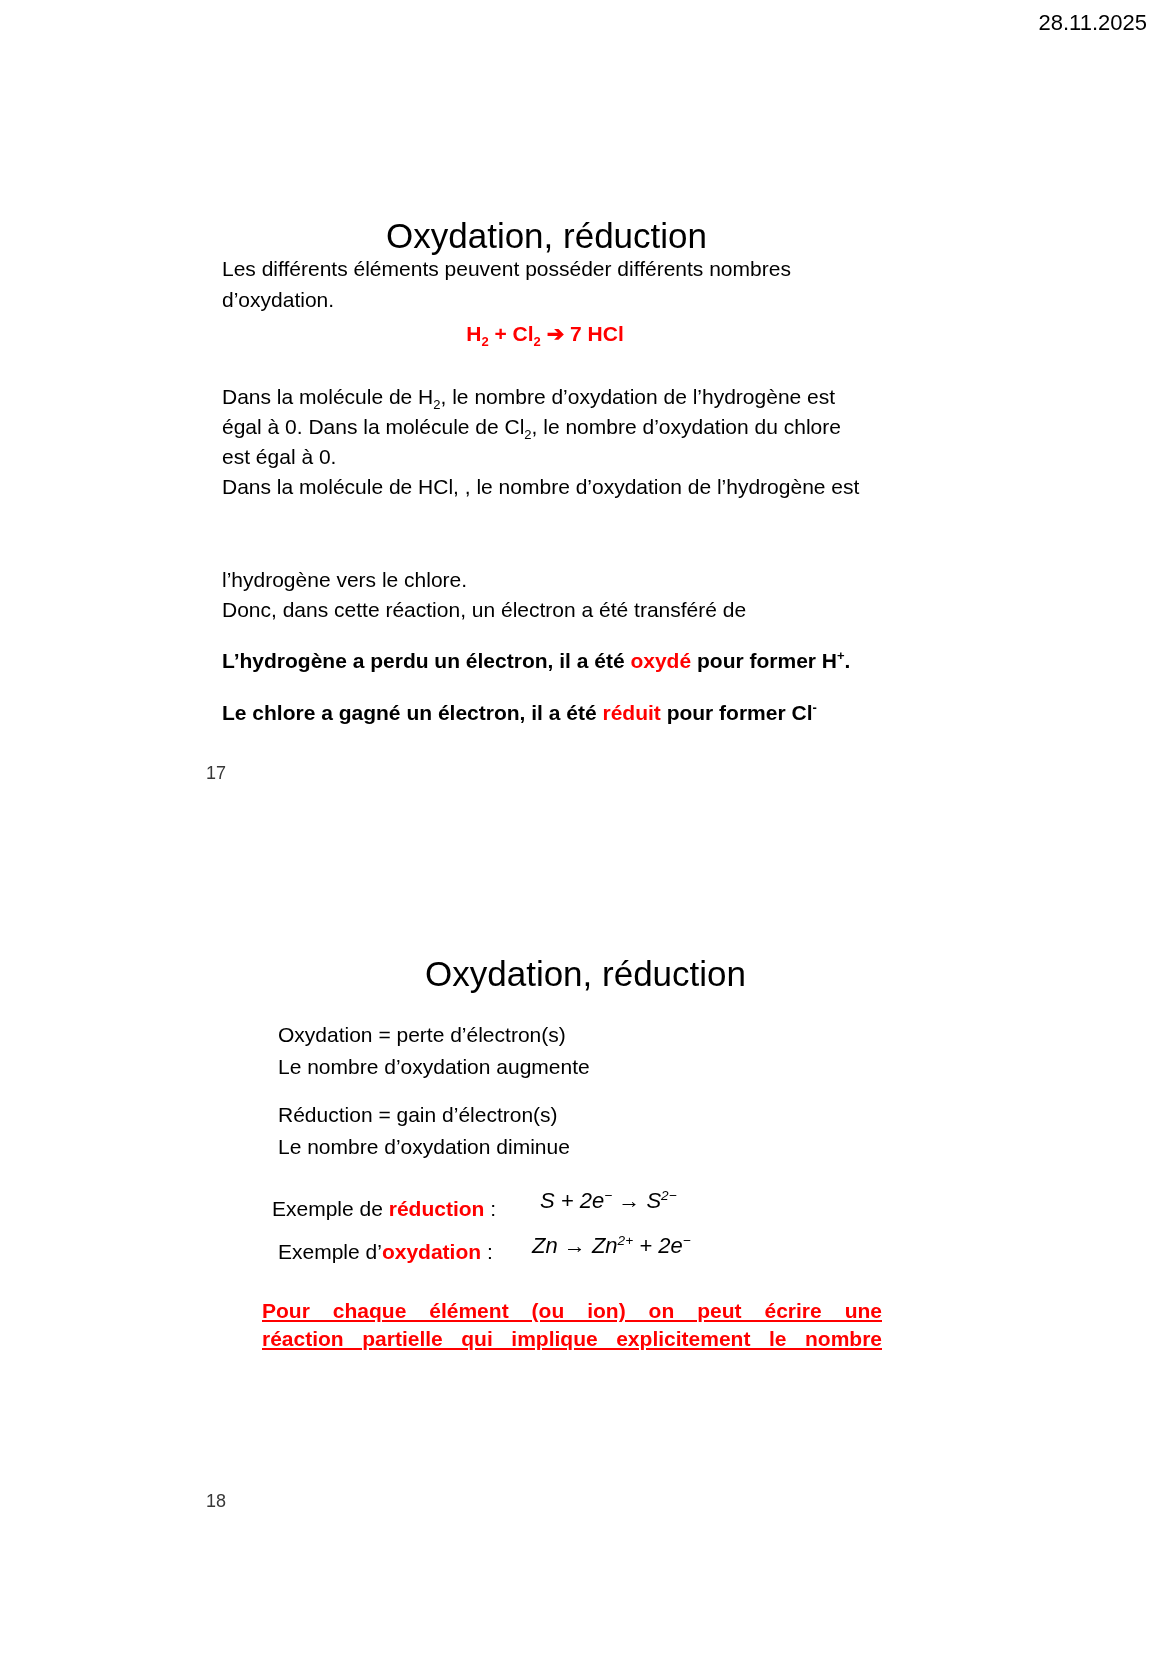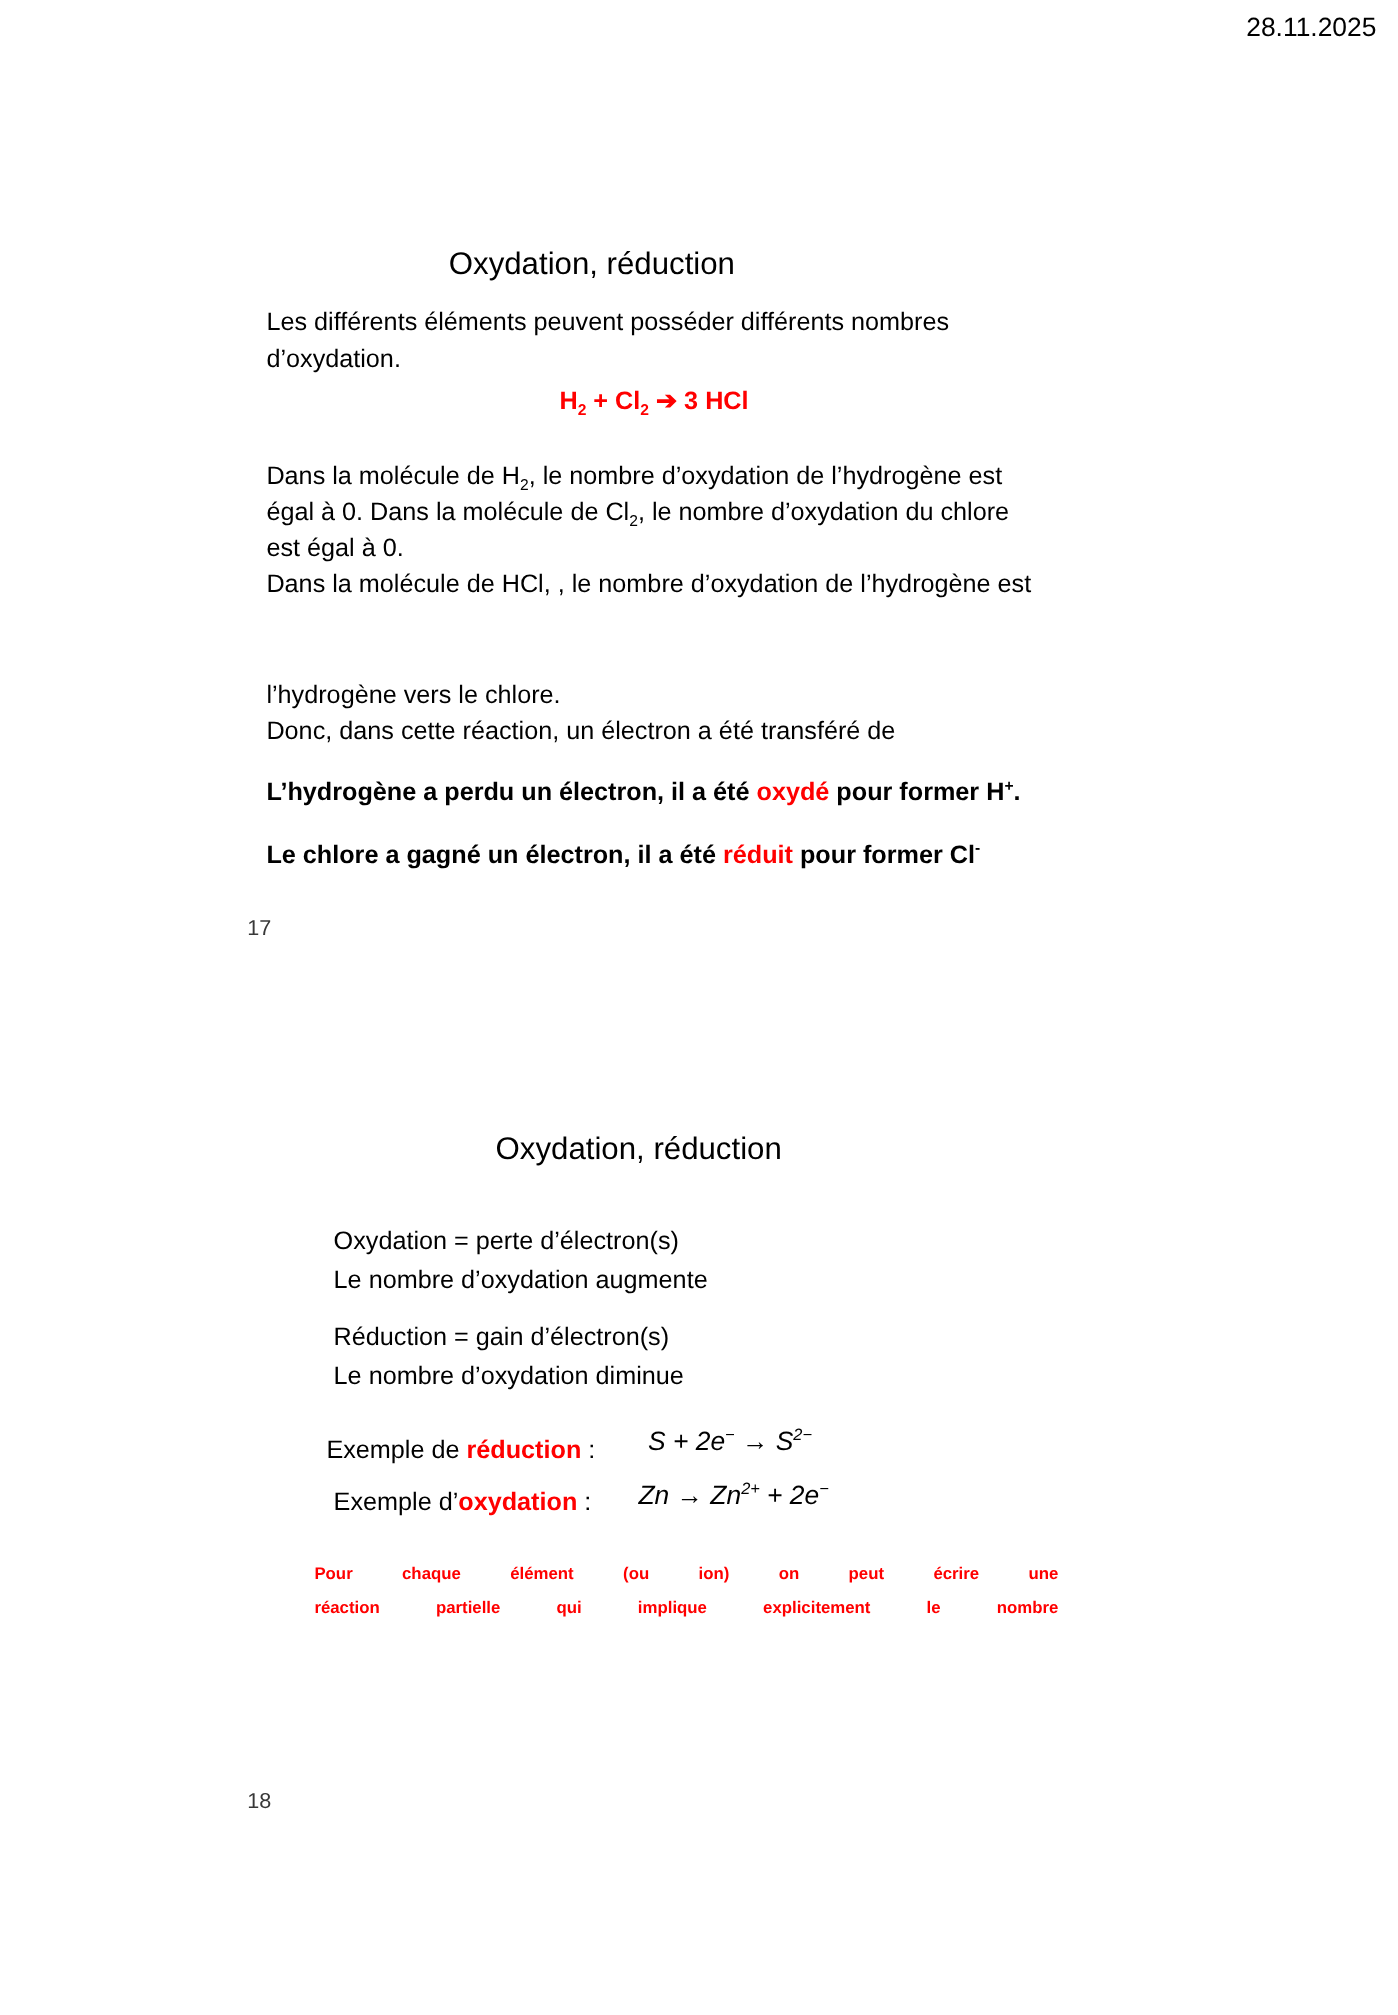--- a/index.html
+++ b/index.html
@@ -8,21 +8,21 @@
     width: 1165px;
     height: 1538px;
     background: #ffffff;
     font-family: "Liberation Sans", sans-serif;
     color: #000000;
     overflow: hidden;
   }
   .abs { position: absolute; }
   .date { top: 10px; right: 18px; font-size: 22px; }
   .page-num { top: 1634px; right: 18px; font-size: 22px; }
-  .slide-title { font-size: 26px; font-weight: normal; margin: 0; white-space: nowrap; }
+  .slide-title { font-size: 35px; font-weight: normal; margin: 12px; white-space: nowrap; }
   .s1-title { left: 374px; top: 204px; }
   .s2-title { left: 413px; top: 942px; }
   .body-text { font-size: 21px; }
   .line { white-space: pre-wrap; }
   .s1-intro { left: 222px; top: 253px; line-height: 31px; }
   .s1-eq {
     left: 380px; top: 322px; width: 330px;
     text-align: center; font-size: 21px; font-weight: bold;
     white-space: nowrap;
   }
@@ -44,22 +44,23 @@
   .formula {
     font-family: Liberation Sans, sans-serif;
     font-style: italic;
     font-size: 22px;
     white-space: nowrap;
   }
   .s2-f1 { left: 540px; top: 1188px; }
   .s2-f2 { left: 532px; top: 1233px; }
   .s2-note {
     left: 262px; top: 1297px; width: 620px;
-    font-size: 14px; font-weight: bold; color: #FF0000;
+    font-size: 21px; font-weight: bold; color: #FF0000;
     line-height: 28px;
+    text-decoration: underline;
   }
   .note-line { text-align: justify; text-align-last: justify; }
   .note-line.last { text-align: left; text-align-last: auto; }
   sub { font-size: 0.62em; line-height: 0; }
   sup { font-size: 0.62em; line-height: 0; }
 </style>
 </head>
 <body>
 
 <div class="page">
@@ -67,21 +68,21 @@
   <div class="abs date">28.11.2025</div>
 
   <section>
     <h1 class="abs slide-title s1-title">Oxydation, réduction</h1>
 
     <div class="abs body-text s1-intro">
       <div class="line">Les différents éléments peuvent posséder différents nombres</div>
       <div class="line">d’oxydation.</div>
     </div>
 
-    <div class="abs s1-eq red"><span>H</span><sub>2</sub><span> + Cl</span><sub>2</sub><span> ➔ </span><span> 3 HCl</span></div>
+    <div class="abs s1-eq red"><span>H</span><sub>2</sub><span> + Cl</span><sub>2</sub><span> ➔ </span><span> 7 HCl</span></div>
 
     <div class="abs body-text s1-body">
       <div class="line"><span>Dans la molécule de H</span><sub>2</sub><span>, le nombre d’oxydation de l’hydrogène est</span></div>
       <div class="line"><span>égal à 0. Dans la molécule de Cl</span><sub>2</sub><span>, le nombre d’oxydation du chlore</span></div>
       <div class="line">est égal à 0.</div>
       <div class="line">Dans la molécule de HCl, , le nombre d’oxydation de l’hydrogène est</div>
     </div>
 
     <div class="abs body-text s1-donc">
       <div class="line">l’hydrogène vers le chlore.</div>

